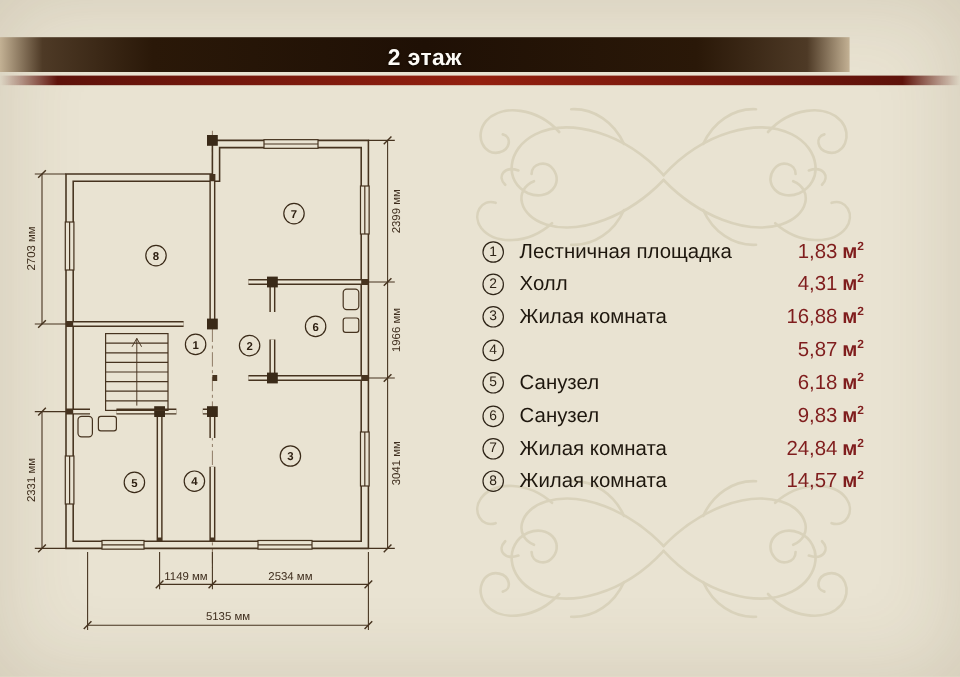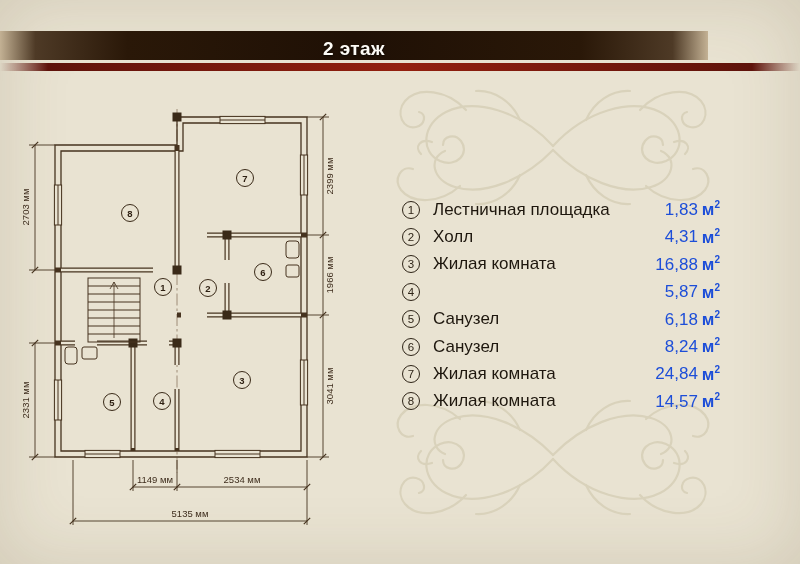--- a/index.html
+++ b/index.html
@@ -35,21 +35,21 @@
   
   .legend{position:absolute;left:402px;top:196px;width:318px;}
   .legend-row{display:flex;align-items:center;height:27.4px;}
   .badge{
     width:18px;height:18px;flex:0 0 auto;box-sizing:border-box;
     border:1.2px solid #2e2417;border-radius:50%;
     display:flex;align-items:center;justify-content:center;
     font-size:11.5px;color:#2e2417;
   }
   .room-name{margin-left:13px;font-size:17px;color:#1e170e;white-space:nowrap;}
-  .room-area{margin-left:auto;font-size:17px;color:#1d4ed8;display:flex;align-items:baseline;}
+  .room-area{margin-left:auto;font-size:17px;color:#7f1d1d;display:flex;align-items:baseline;}
   .unit{margin-left:4px;font-weight:bold;}
   sup{font-size:10px;}
 </style>
 </head>
 <body>
 
 <div class="page">
 
   <div class="header-bar">
     <span class="header-title">2 этаж</span>
@@ -250,21 +250,21 @@
       <span class="room-area">
           <span>6,18</span>
           <span class="unit"><span>м</span><sup>2</sup></span>
         </span>
     </div>
 
     <div class="legend-row">
       <span class="badge">6</span>
       <span class="room-name">Санузел</span>
       <span class="room-area">
-          <span>8,24</span>
+          <span>9,83</span>
           <span class="unit"><span>м</span><sup>2</sup></span>
         </span>
     </div>
 
     <div class="legend-row">
       <span class="badge">7</span>
       <span class="room-name">Жилая комната</span>
       <span class="room-area">
           <span>24,84</span>
           <span class="unit"><span>м</span><sup>2</sup></span>

